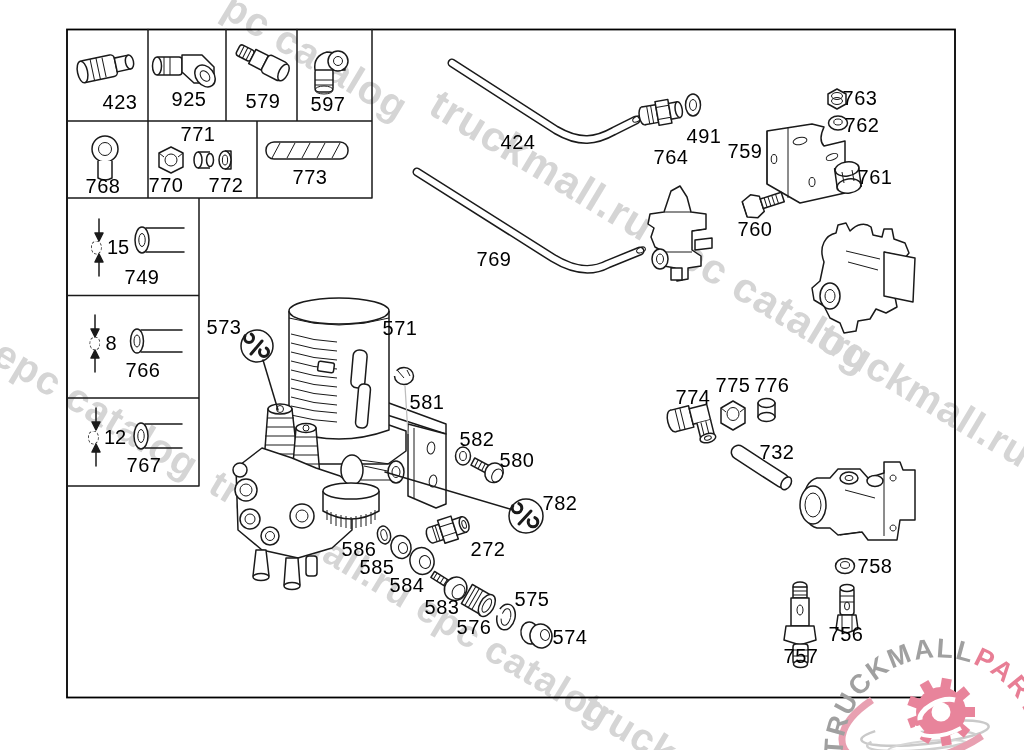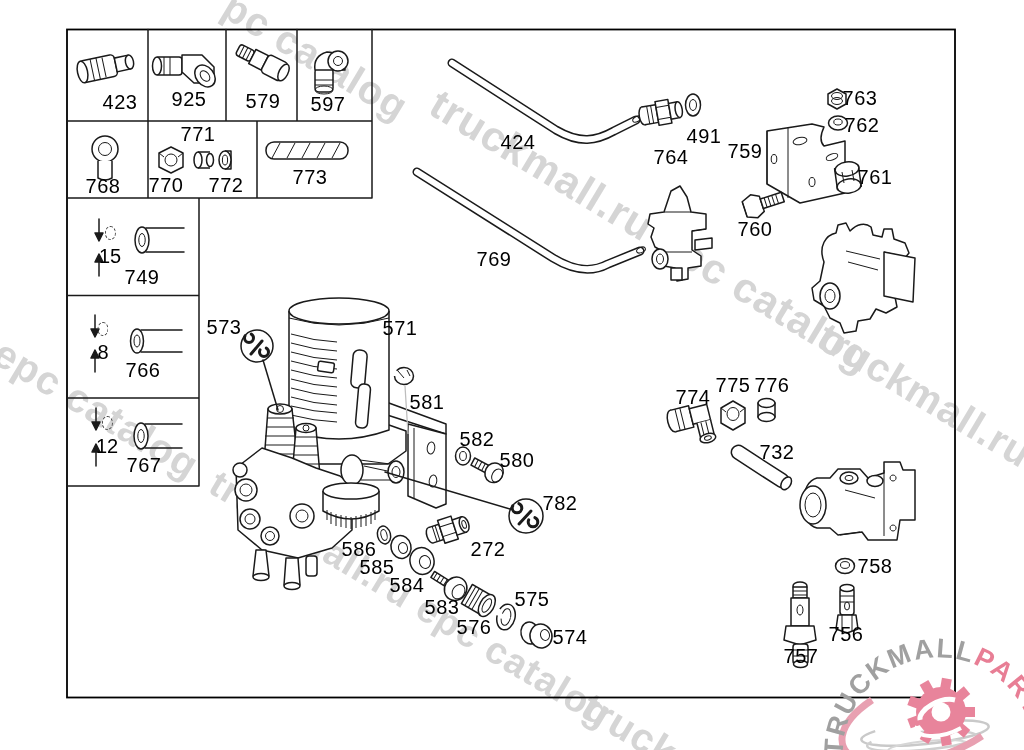--- a/index.html
+++ b/index.html
@@ -6,21 +6,21 @@
   .stage{position:relative;width:1024px;height:750px;background:#fff;overflow:hidden;
          font-family:"Liberation Sans",sans-serif;}
   #wmlayer{position:absolute;inset:0;z-index:1;}
   .wm{position:absolute;color:#d5d5d5;font-weight:bold;white-space:nowrap;
       transform-origin:left top;letter-spacing:1px;user-select:none;}
   #art{position:absolute;left:0;top:0;z-index:2;}
   #labels{position:absolute;inset:0;z-index:3;}
   .plabel{position:absolute;transform:translate(-50%,-50%);font-size:20px;color:#000;
           white-space:nowrap;letter-spacing:.5px;}
   .dim{position:absolute;transform:translate(-50%,-50%);display:flex;align-items:center;gap:5px;
-       font-size:20px;color:#000;flex-direction:column;}
+       font-size:20px;color:#000;}
   .dcirc{display:inline-block;width:9px;height:12px;border:1.4px dashed #444;border-radius:50%;}
   
   .ln{fill:none;stroke:#1a1a1a;stroke-width:1.5;stroke-linejoin:round;stroke-linecap:round;}
   .fw{fill:#fff;stroke:#1a1a1a;stroke-width:1.5;stroke-linejoin:round;}
   .thin{fill:none;stroke:#1a1a1a;stroke-width:1;}
   .gry{fill:none;stroke:#bdbdbd;stroke-width:1.3;}
   .po{fill:none;stroke:#1a1a1a;stroke-width:9;stroke-linecap:round;}
   .pi{fill:none;stroke:#fff;stroke-width:6;stroke-linecap:round;}
 </style>
 </head>

